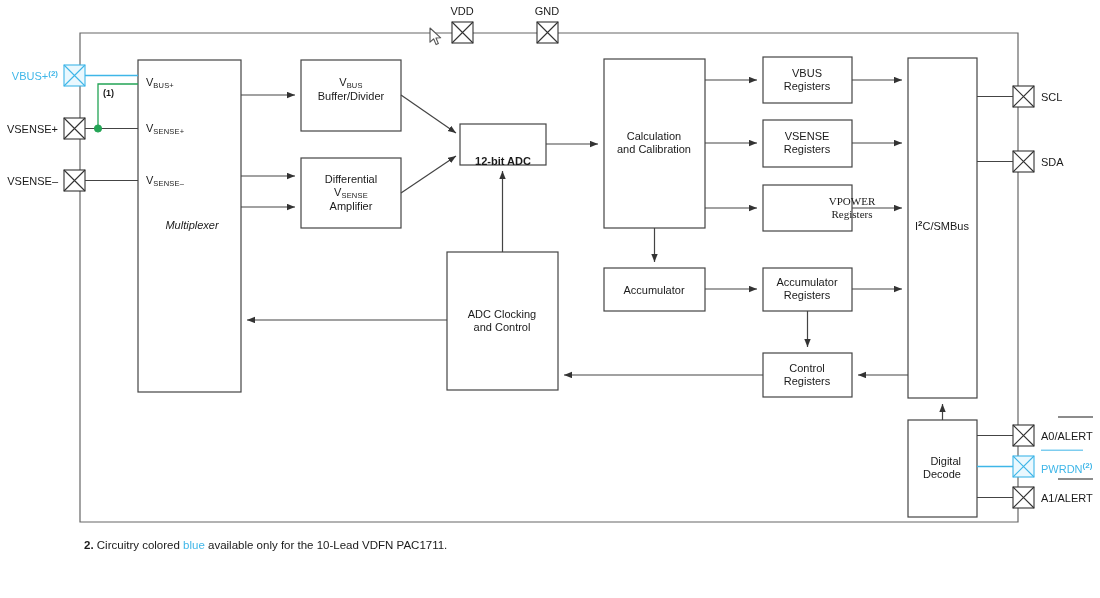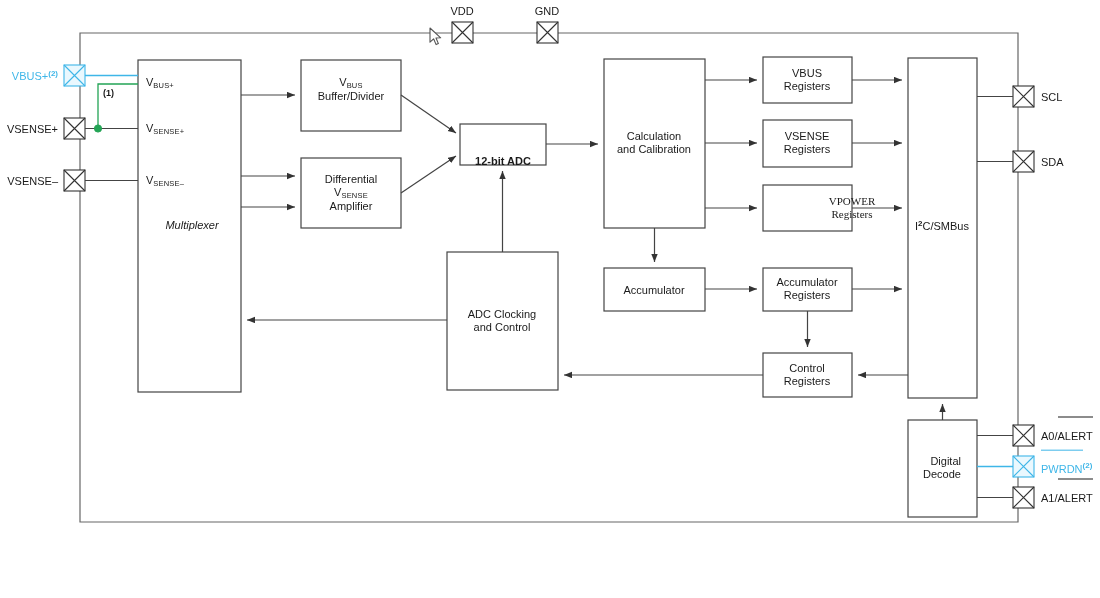--- a/index.html
+++ b/index.html
@@ -298,19 +298,23 @@
   <span>Decode</span>
 </div>
 
 <div class="lbl lft" style="left:1041px;top:97px;">SCL</div>
 <div class="lbl lft" style="left:1041px;top:162px;">SDA</div>
 <div class="lbl lft" style="left:1041px;top:436px;"><span>A0/</span><span class="ovl">ALERT</span></div>
 <div class="lbl lft blue" style="left:1041px;top:467px;"><span class="ovl">PWRDN</span><span class="sup">(2)</span></div>
 <div class="lbl lft" style="left:1041px;top:498px;"><span>A1/</span><span class="ovl">ALERT</span></div>
 
 <div id="notes">
+  <div>
+    <span class="num">2.</span>
+    <span>Circuitry colored </span><span class="blue">blue</span><span> available only for the 10-Lead VDFN PAC1711.</span>
+  </div>
 </div>
 
 <svg id="cursor" viewBox="0 0 14 20">
   <path d="M1,1 L1,15.2 L4.6,11.8 L7.1,17.6 L9.4,16.6 L7,11 L11.7,10.8 Z" fill="#ffffff" stroke="#555" stroke-width="1.1" stroke-linejoin="round"></path>
 </svg>
 
 </div>
 
 </body></html>

